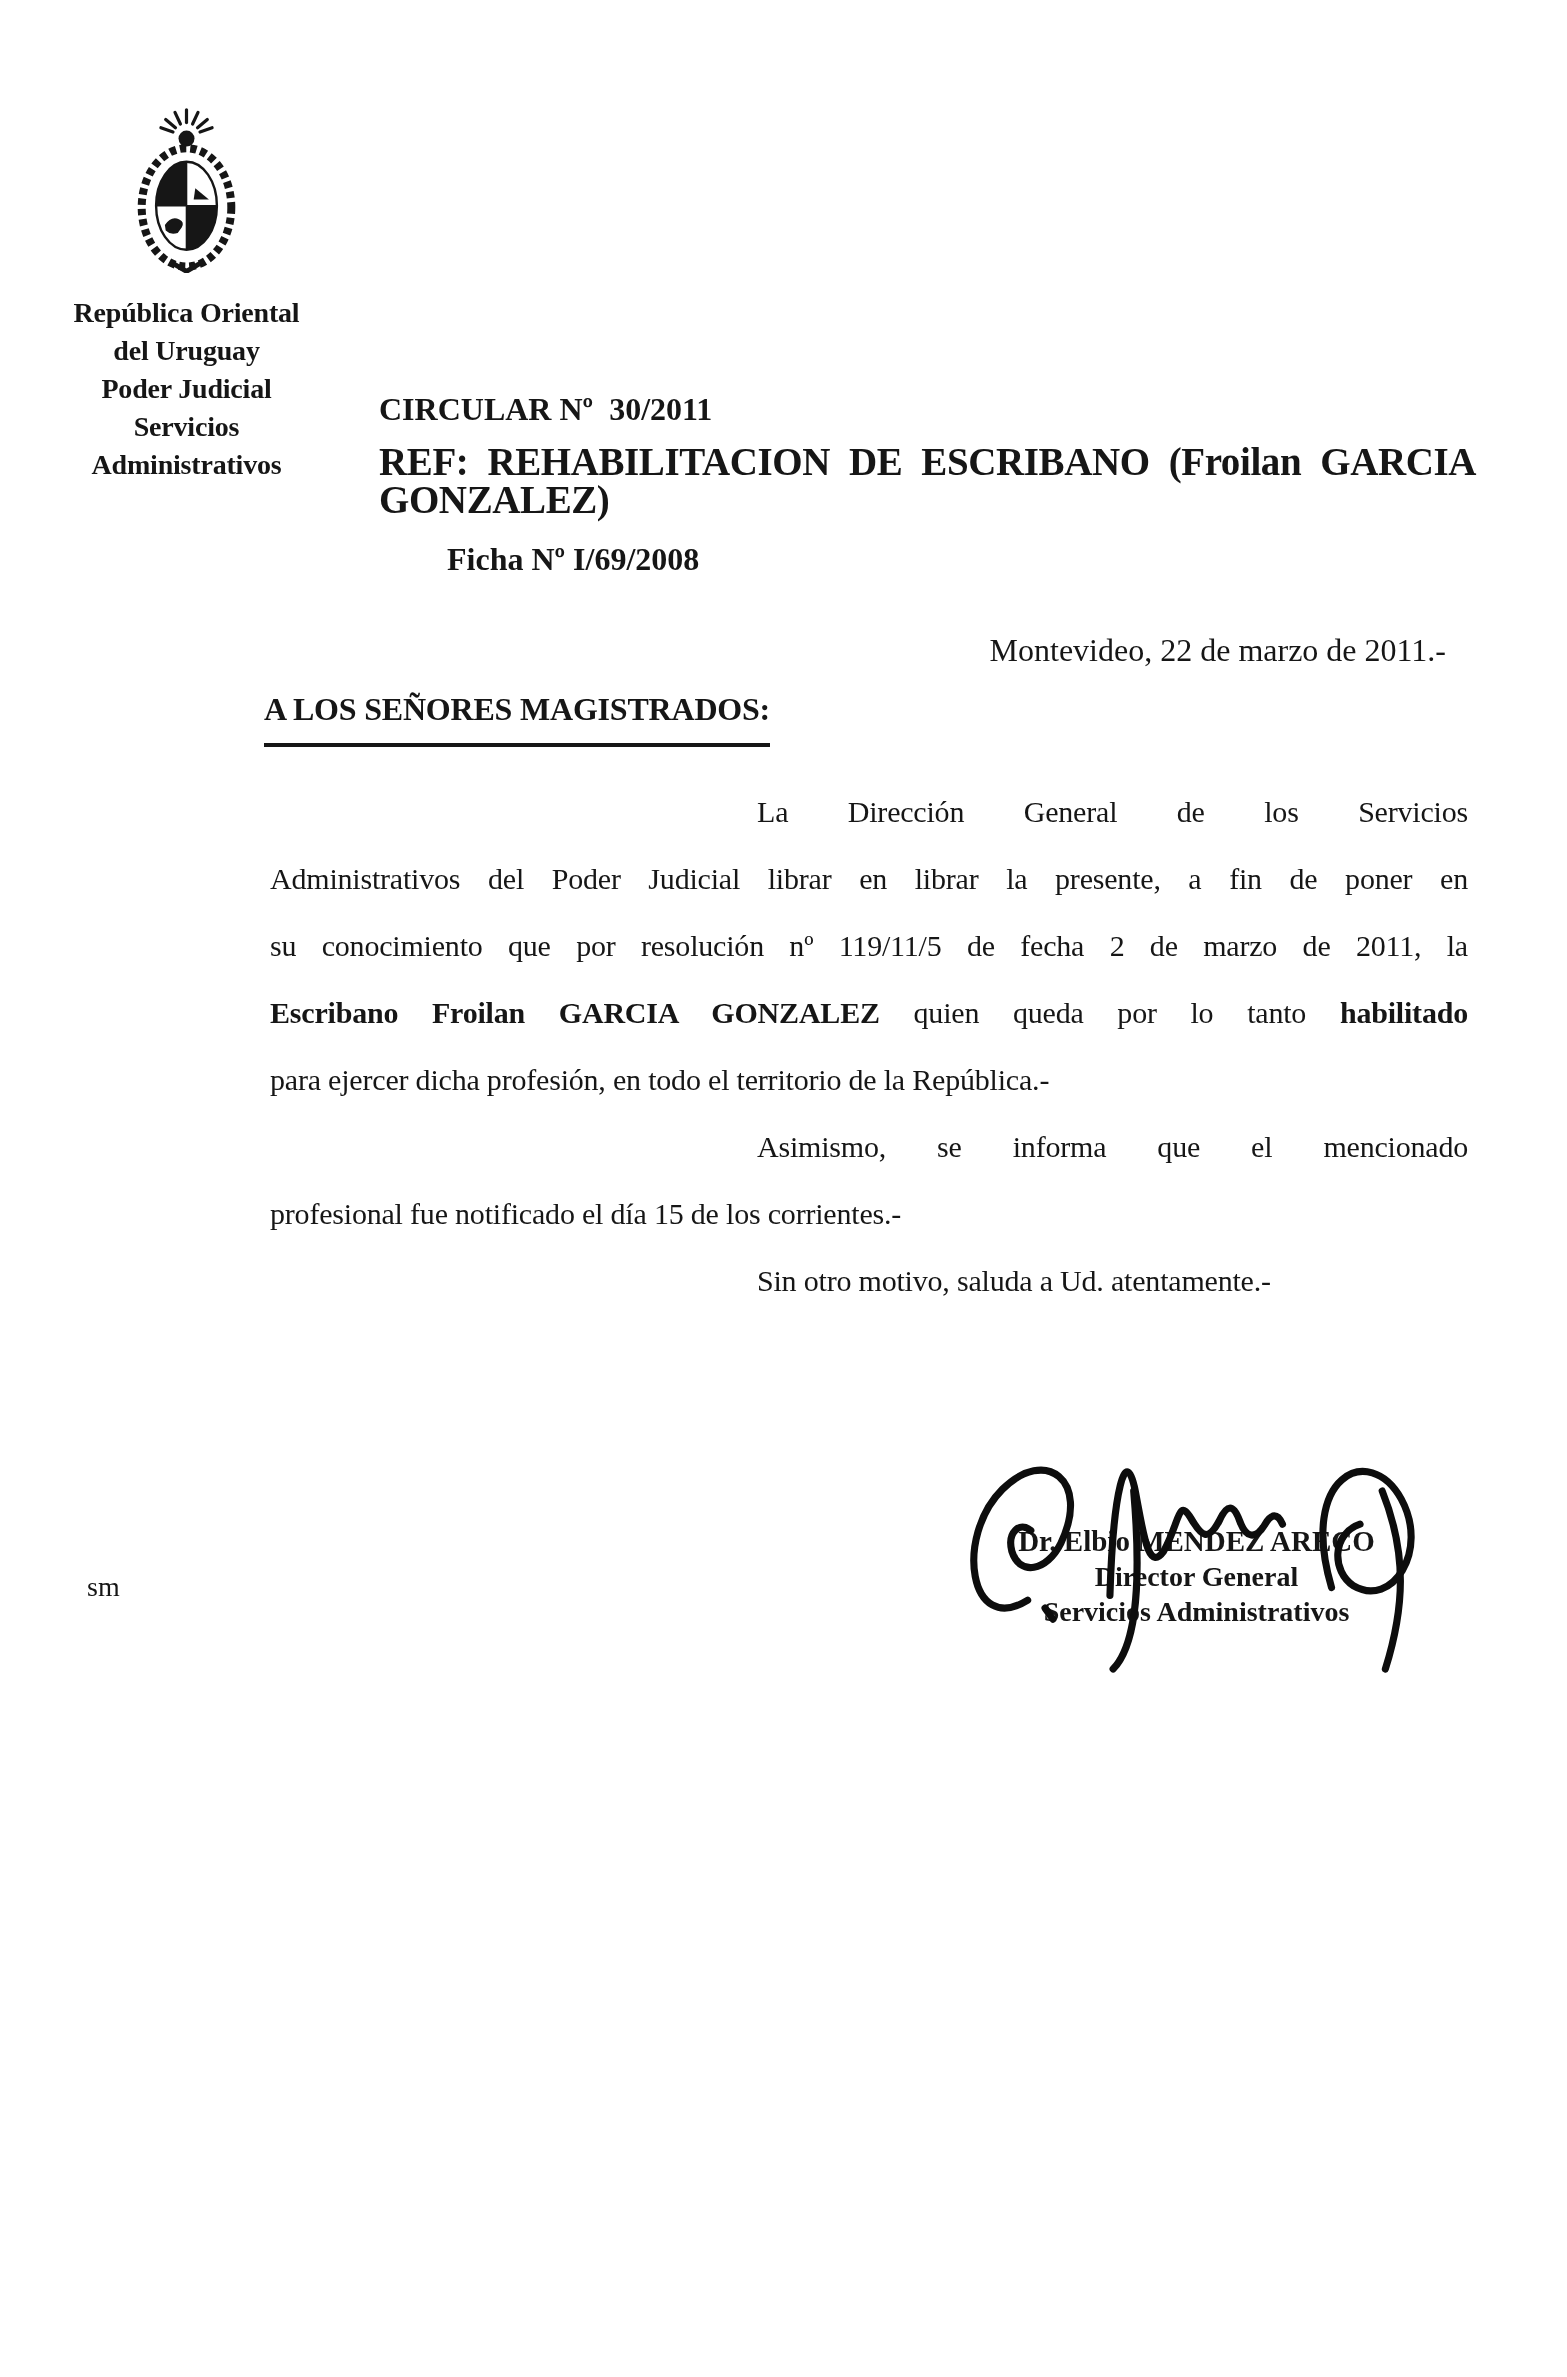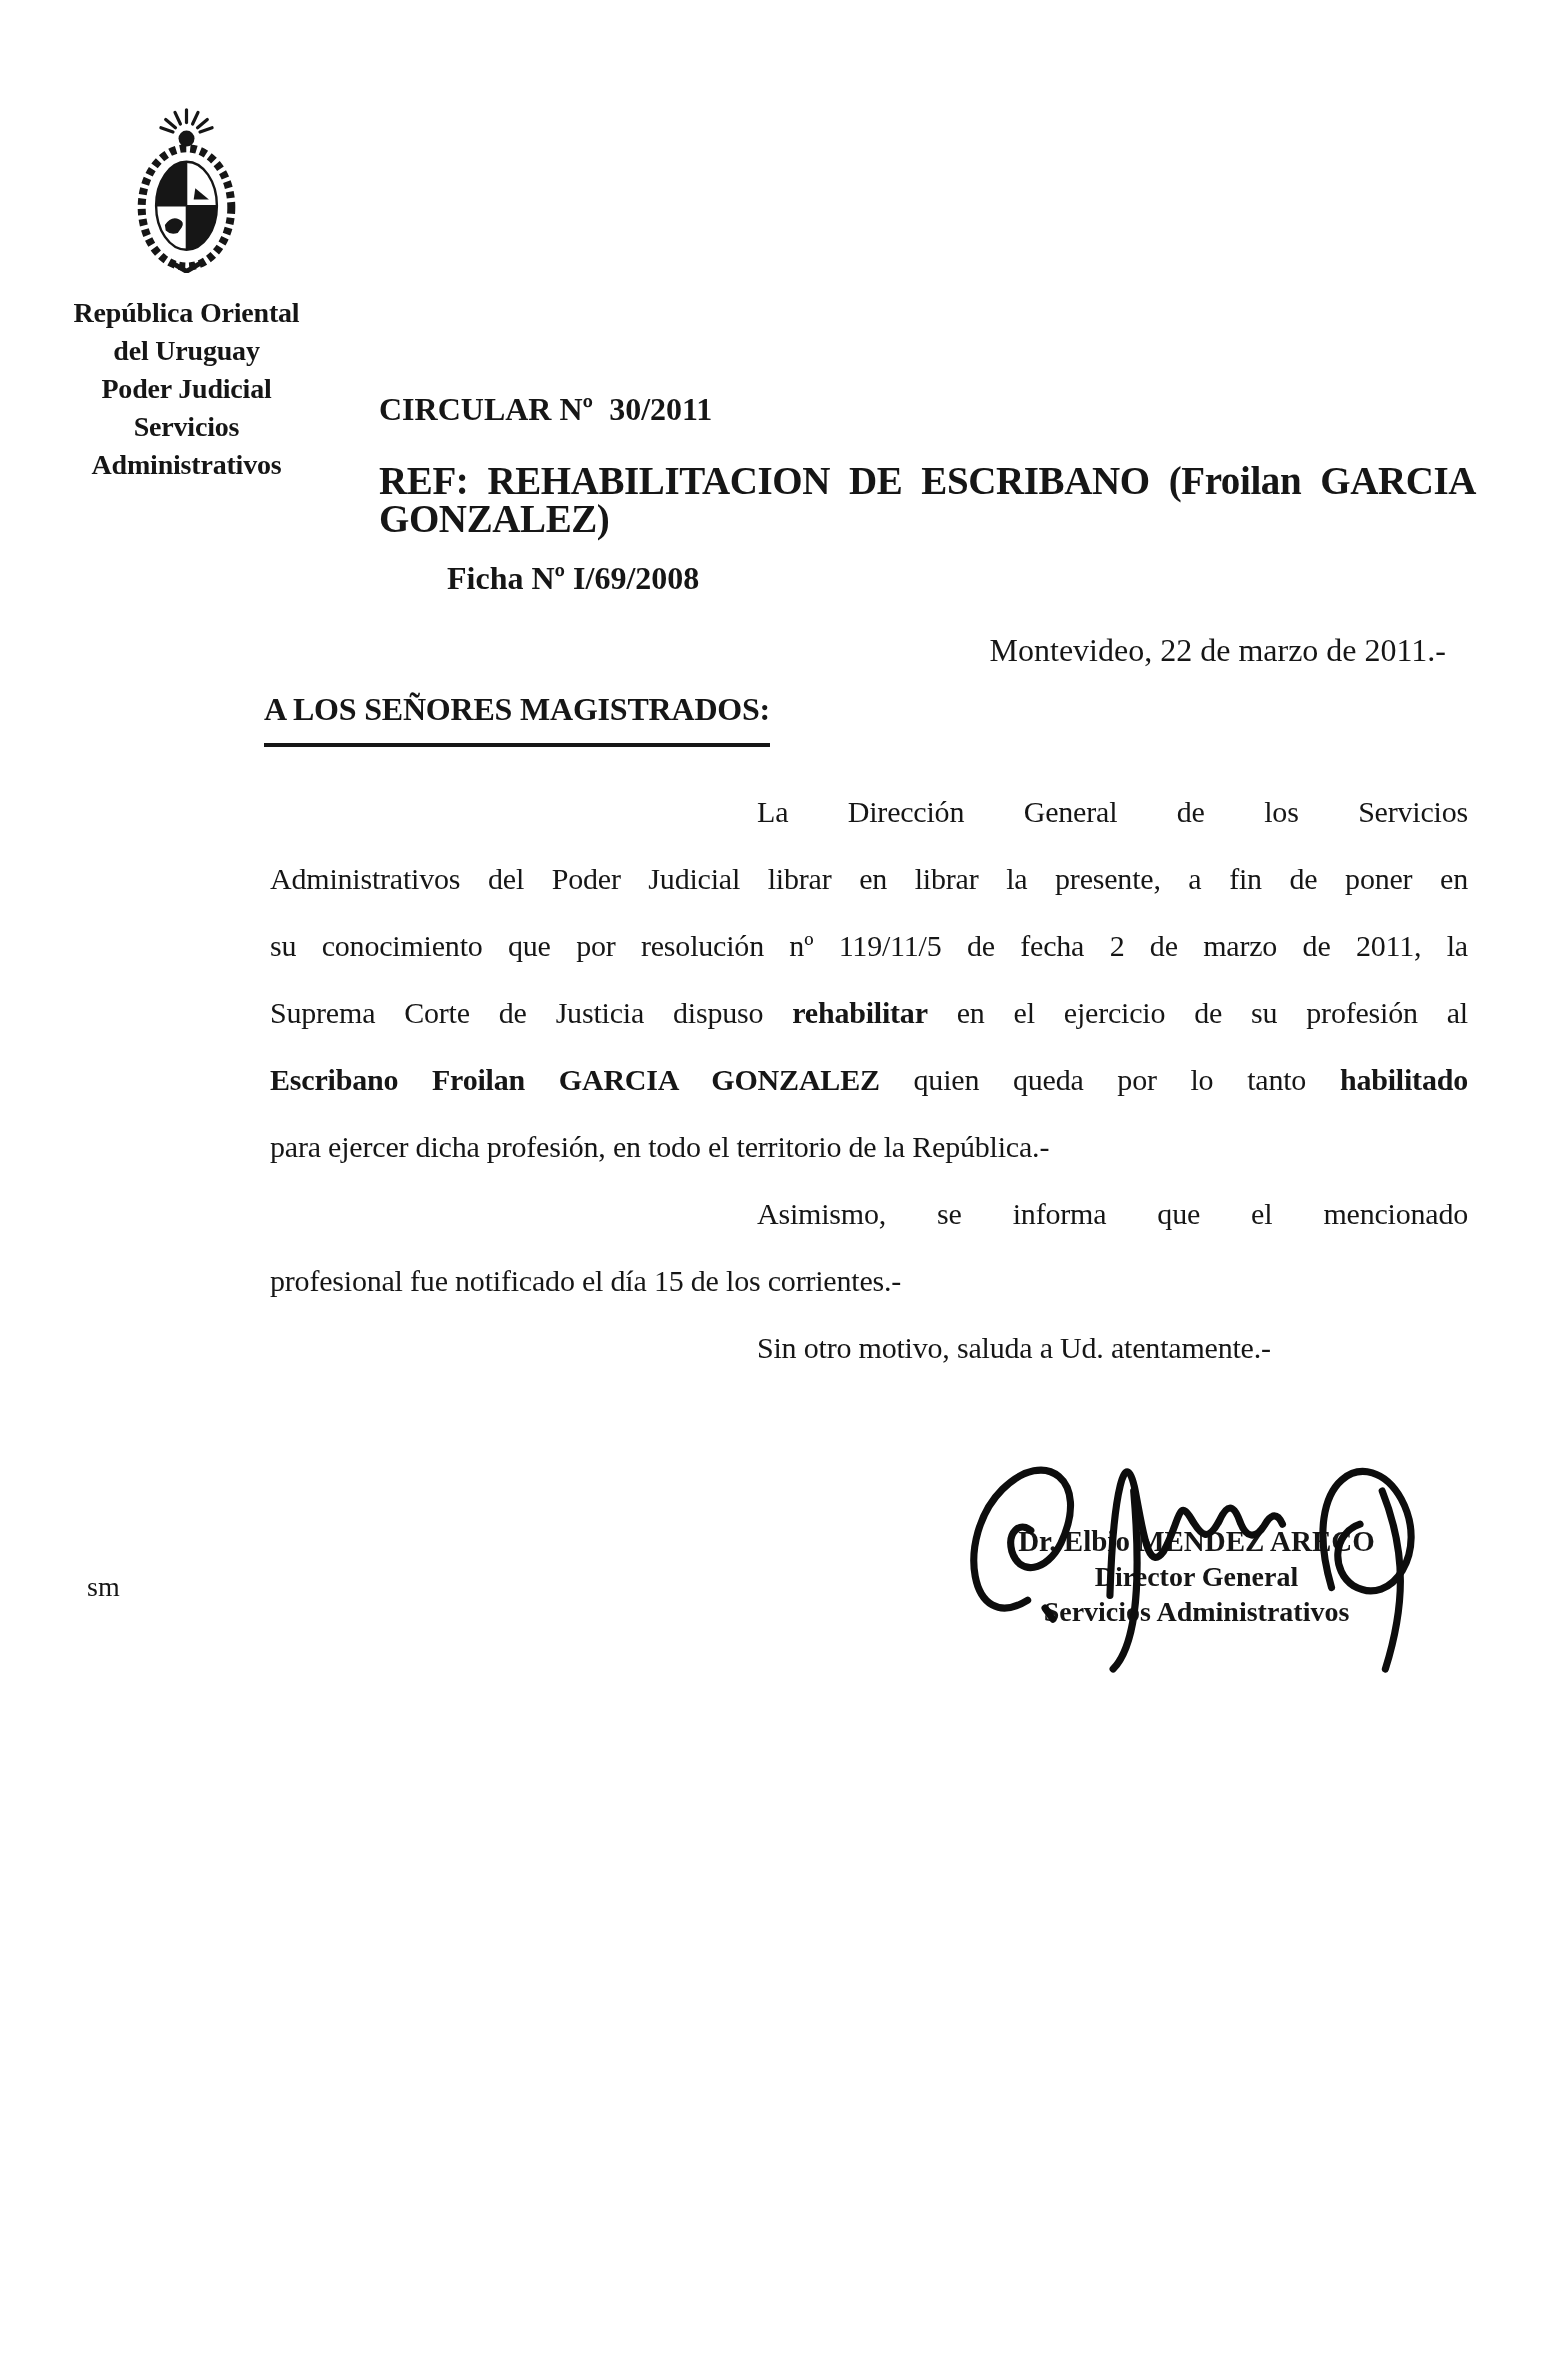--- a/index.html
+++ b/index.html
@@ -30,21 +30,21 @@
   
   .heading {
     position: absolute;
     left: 379px; top: 390px;
     width: 1097px;
   }
   .h-circular {
     font-weight: bold;
     font-size: 32px;
     line-height: 38px;
-    margin-bottom: 34px;
+    margin-bottom: 15px;
     white-space: pre-wrap;
   }
   .h-ref {
     font-weight: bold;
     font-size: 39px;
     line-height: 38px;
     margin-bottom: 20.6px;
     letter-spacing: -0.4px;
     text-align: justify;
     text-align-last: justify;
@@ -160,23 +160,20 @@
     <div class="bline stretch indent">
       <span>La Dirección General de los Servicios</span>
     </div>
     <div class="bline stretch">
       <span>Administrativos del Poder Judicial librar en librar la presente, a fin de poner en</span>
     </div>
     <div class="bline stretch">
       <span>su conocimiento que por resolución nº 119/11/5 de fecha 2 de marzo de 2011, la</span>
     </div>
     <div class="bline stretch">
-      <span>Suprema Corte de Justicia dispuso </span><span class="b">rehabilitar</span><span> en el ejercicio de su profesión al</span>
-    </div>
-    <div class="bline stretch">
       <span class="b">Escribano Froilan GARCIA GONZALEZ</span><span> quien queda por lo tanto </span><span class="b">habilitado</span>
     </div>
     <div class="bline plain">
       <span>para ejercer dicha profesión, en todo el territorio de la República.-</span>
     </div>
     <div class="bline stretch indent">
       <span>Asimismo, se informa que el mencionado</span>
     </div>
     <div class="bline plain">
       <span>profesional fue notificado el día 15 de los corrientes.-</span>

